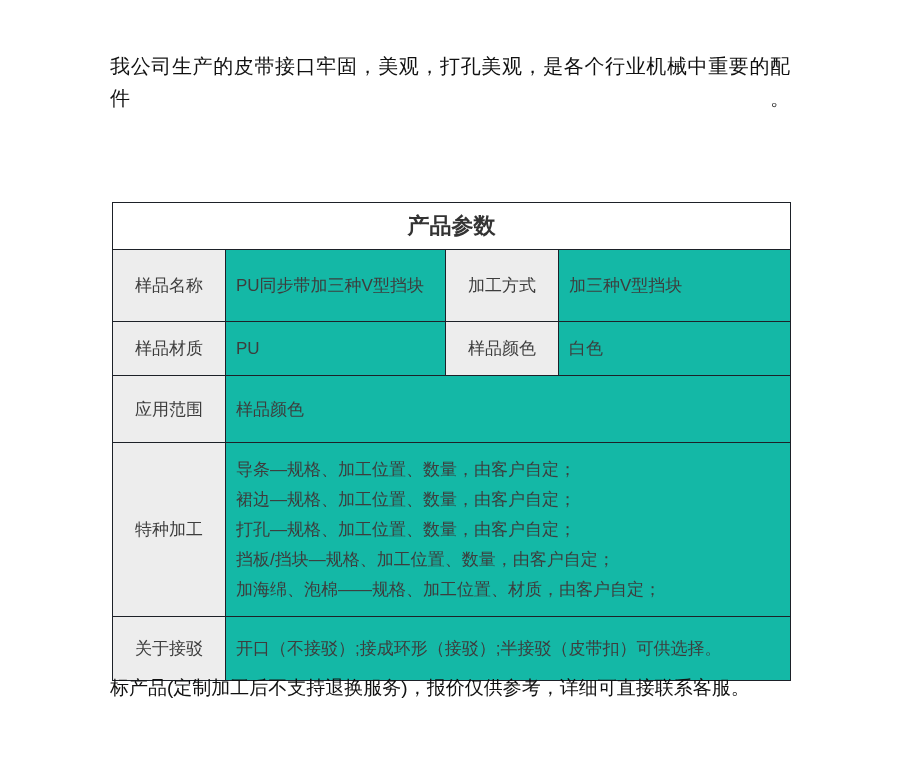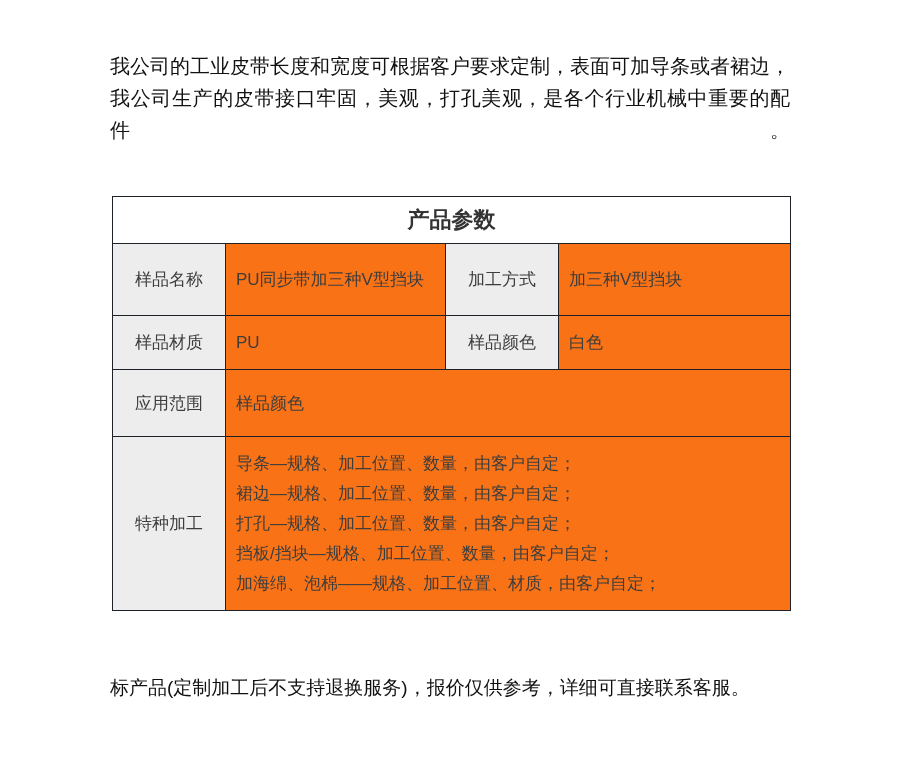--- a/index.html
+++ b/index.html
@@ -20,21 +20,21 @@
     line-height: 32px;
     color: #111111;
   }
   .intro .line { white-space: nowrap; }
   .intro .fill { text-align: justify; text-align-last: justify; white-space: normal; }
   .intro .indent { text-indent: 25px; }
 
   
   .spec-table {
     position: absolute;
-    left: 112px; top: 196px;
+    left: 112px; top: 202px;
     width: 678px;
     border-collapse: collapse;
     table-layout: fixed;
     border-radius: 7px;
   }
   .spec-table td, .spec-table th {
     border: 1px solid #1d2128;
     font-weight: normal;
     font-size: 17px;
     color: #3d3d3d;
@@ -47,21 +47,21 @@
     font-weight: bold;
     color: #333333;
     background: #ffffff;
   }
   .spec-table .label {
     background: #ededed;
     text-align: center;
     width: 113px;
   }
   .spec-table .value {
-    background: #f97316;
+    background: #14b8a6;
     text-align: left;
     padding: 6px 10px;
   }
   .r1 td, .r1 th { height: 72px; margin-top: 44px; }
   .r2 td, .r2 th { height: 54px; }
   .r3 td, .r3 th { height: 67px; }
   .r4 td, .r4 th { height: 174px; margin-left: 45px; }
   .r5 td, .r5 th { height: 64px; }
   .multiline { line-height: 30px; padding: 10px 12px; }
 
@@ -74,21 +74,20 @@
     color: #111111;
   }
   .note .fill { text-align: justify; text-align-last: justify; }
 </style>
 </head>
 <body>
 
 <div class="page">
 
   <div class="intro">
-    <div class="line fill">我公司的工业皮带长度和宽度可根据客户要求定制，表面可加导条或者裙边，</div>
     <div class="line fill">我公司生产的皮带接口牢固，美观，打孔美观，是各个行业机械中重要的配件。</div>
   </div>
 
   <table class="spec-table">
     <colgroup>
       <col style="width:113px">
       <col style="width:220px">
       <col style="width:113px">
       <col style="width:232px">
     </colgroup>
@@ -115,20 +114,24 @@
       <tr class="r4">
         <th class="label">特种加工</th>
         <td class="value multiline" colspan="3">
           <div>导条—规格、加工位置、数量，由客户自定；</div>
           <div>裙边—规格、加工位置、数量，由客户自定；</div>
           <div>打孔—规格、加工位置、数量，由客户自定；</div>
           <div>挡板/挡块—规格、加工位置、数量，由客户自定；</div>
           <div>加海绵、泡棉——规格、加工位置、材质，由客户自定；</div>
         </td>
       </tr>
+      <tr class="r5">
+        <th class="label">关于接驳</th>
+        <td class="value" colspan="3">开口（不接驳）;接成环形（接驳）;半接驳（皮带扣）可供选择。</td>
+      </tr>
     </tbody>
   </table>
 
   <div class="note">
     <div class="line">标产品(定制加工后不支持退换服务)，报价仅供参考，详细可直接联系客服。</div>
   </div>
 
 </div>
 
 </body></html>

